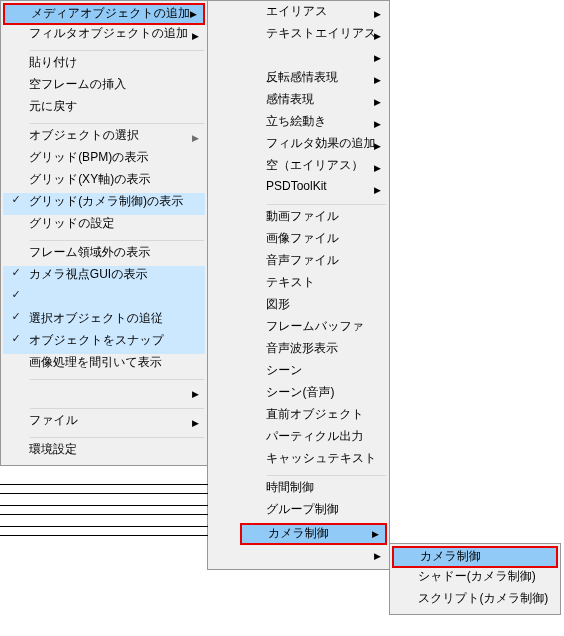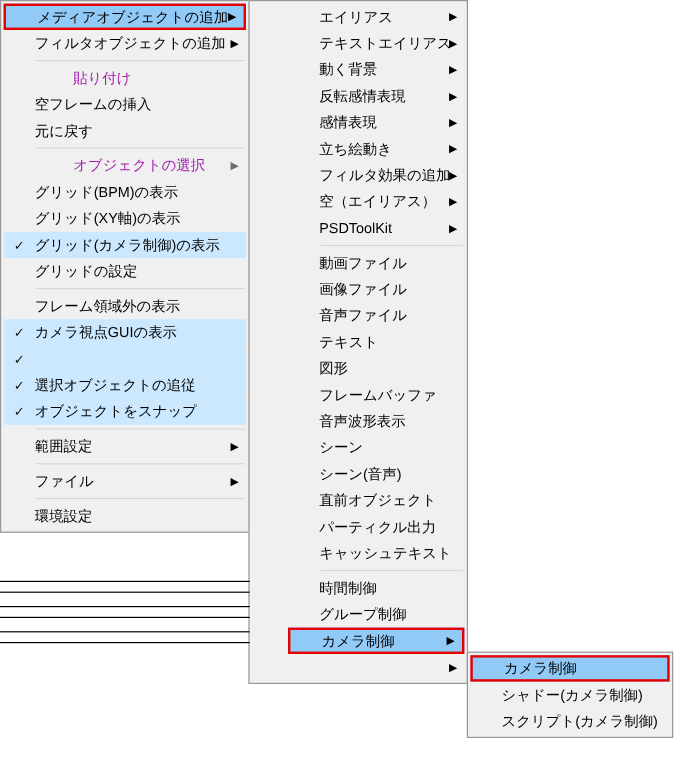--- a/index.html
+++ b/index.html
@@ -15,39 +15,39 @@
     position: relative;
   }
   .menu {
     position: absolute;
     background: #f0f0f0;
     border: 1px solid #979797;
     padding: 2px;
   }
   .menu-item {
     display: flex;
-    align-items: center;
+    align-items: flex-start;
     height: 22px;
     padding: 0 20px 0 0;
     cursor: default;
     position: relative;
     white-space: nowrap;
   }
   .check-col {
     width: 26px;
     min-width: 26px;
     text-align: center;
     color: #1a1a1a;
     font-size: 11px;
   }
   .label {
     flex: 1;
     color: #000;
   }
-  .label.disabled { color: #a21caf; margin-left: 32px; }
+  .label.disabled { color: #000000; }
   .arrow {
     position: absolute;
     right: 6px;
     top: 50%;
     transform: translateY(-50%);
     color: #000;
     font-size: 9px;
   }
   .arrow.disabled { color: #6d6d6d; }
   .sep {
@@ -139,24 +139,27 @@
       <span class="check-col">✓</span>
     </div>
     <div class="menu-item hl-check">
       <span class="check-col">✓</span>
       <span class="label">選択オブジェクトの追従</span>
     </div>
     <div class="menu-item hl-check">
       <span class="check-col">✓</span>
       <span class="label">オブジェクトをスナップ</span>
     </div>
-    <div class="sep"></div>
-    <div class="menu-item">
-      <span class="check-col"></span>
-      <span class="label">範囲設定</span>
+    <div class="menu-item">
+      <span class="check-col"></span>
+      <span class="label">画像処理を間引いて表示</span>
+    </div>
+    <div class="sep"></div>
+    <div class="menu-item">
+      <span class="check-col"></span>
       <span class="arrow">▶</span>
     </div>
     <div class="sep"></div>
     <div class="menu-item">
       <span class="check-col"></span>
       <span class="label">ファイル</span>
       <span class="arrow">▶</span>
     </div>
     <div class="sep"></div>
     <div class="menu-item">
@@ -170,21 +173,20 @@
       <span class="label">エイリアス</span>
       <span class="arrow">▶</span>
     </div>
     <div class="menu-item">
       <span class="check-col"></span>
       <span class="label">テキストエイリアス</span>
       <span class="arrow">▶</span>
     </div>
     <div class="menu-item">
       <span class="check-col"></span>
-      <span class="label">動く背景</span>
       <span class="arrow">▶</span>
     </div>
     <div class="menu-item">
       <span class="check-col"></span>
       <span class="label">反転感情表現</span>
       <span class="arrow">▶</span>
     </div>
     <div class="menu-item">
       <span class="check-col"></span>
       <span class="label">感情表現</span>

